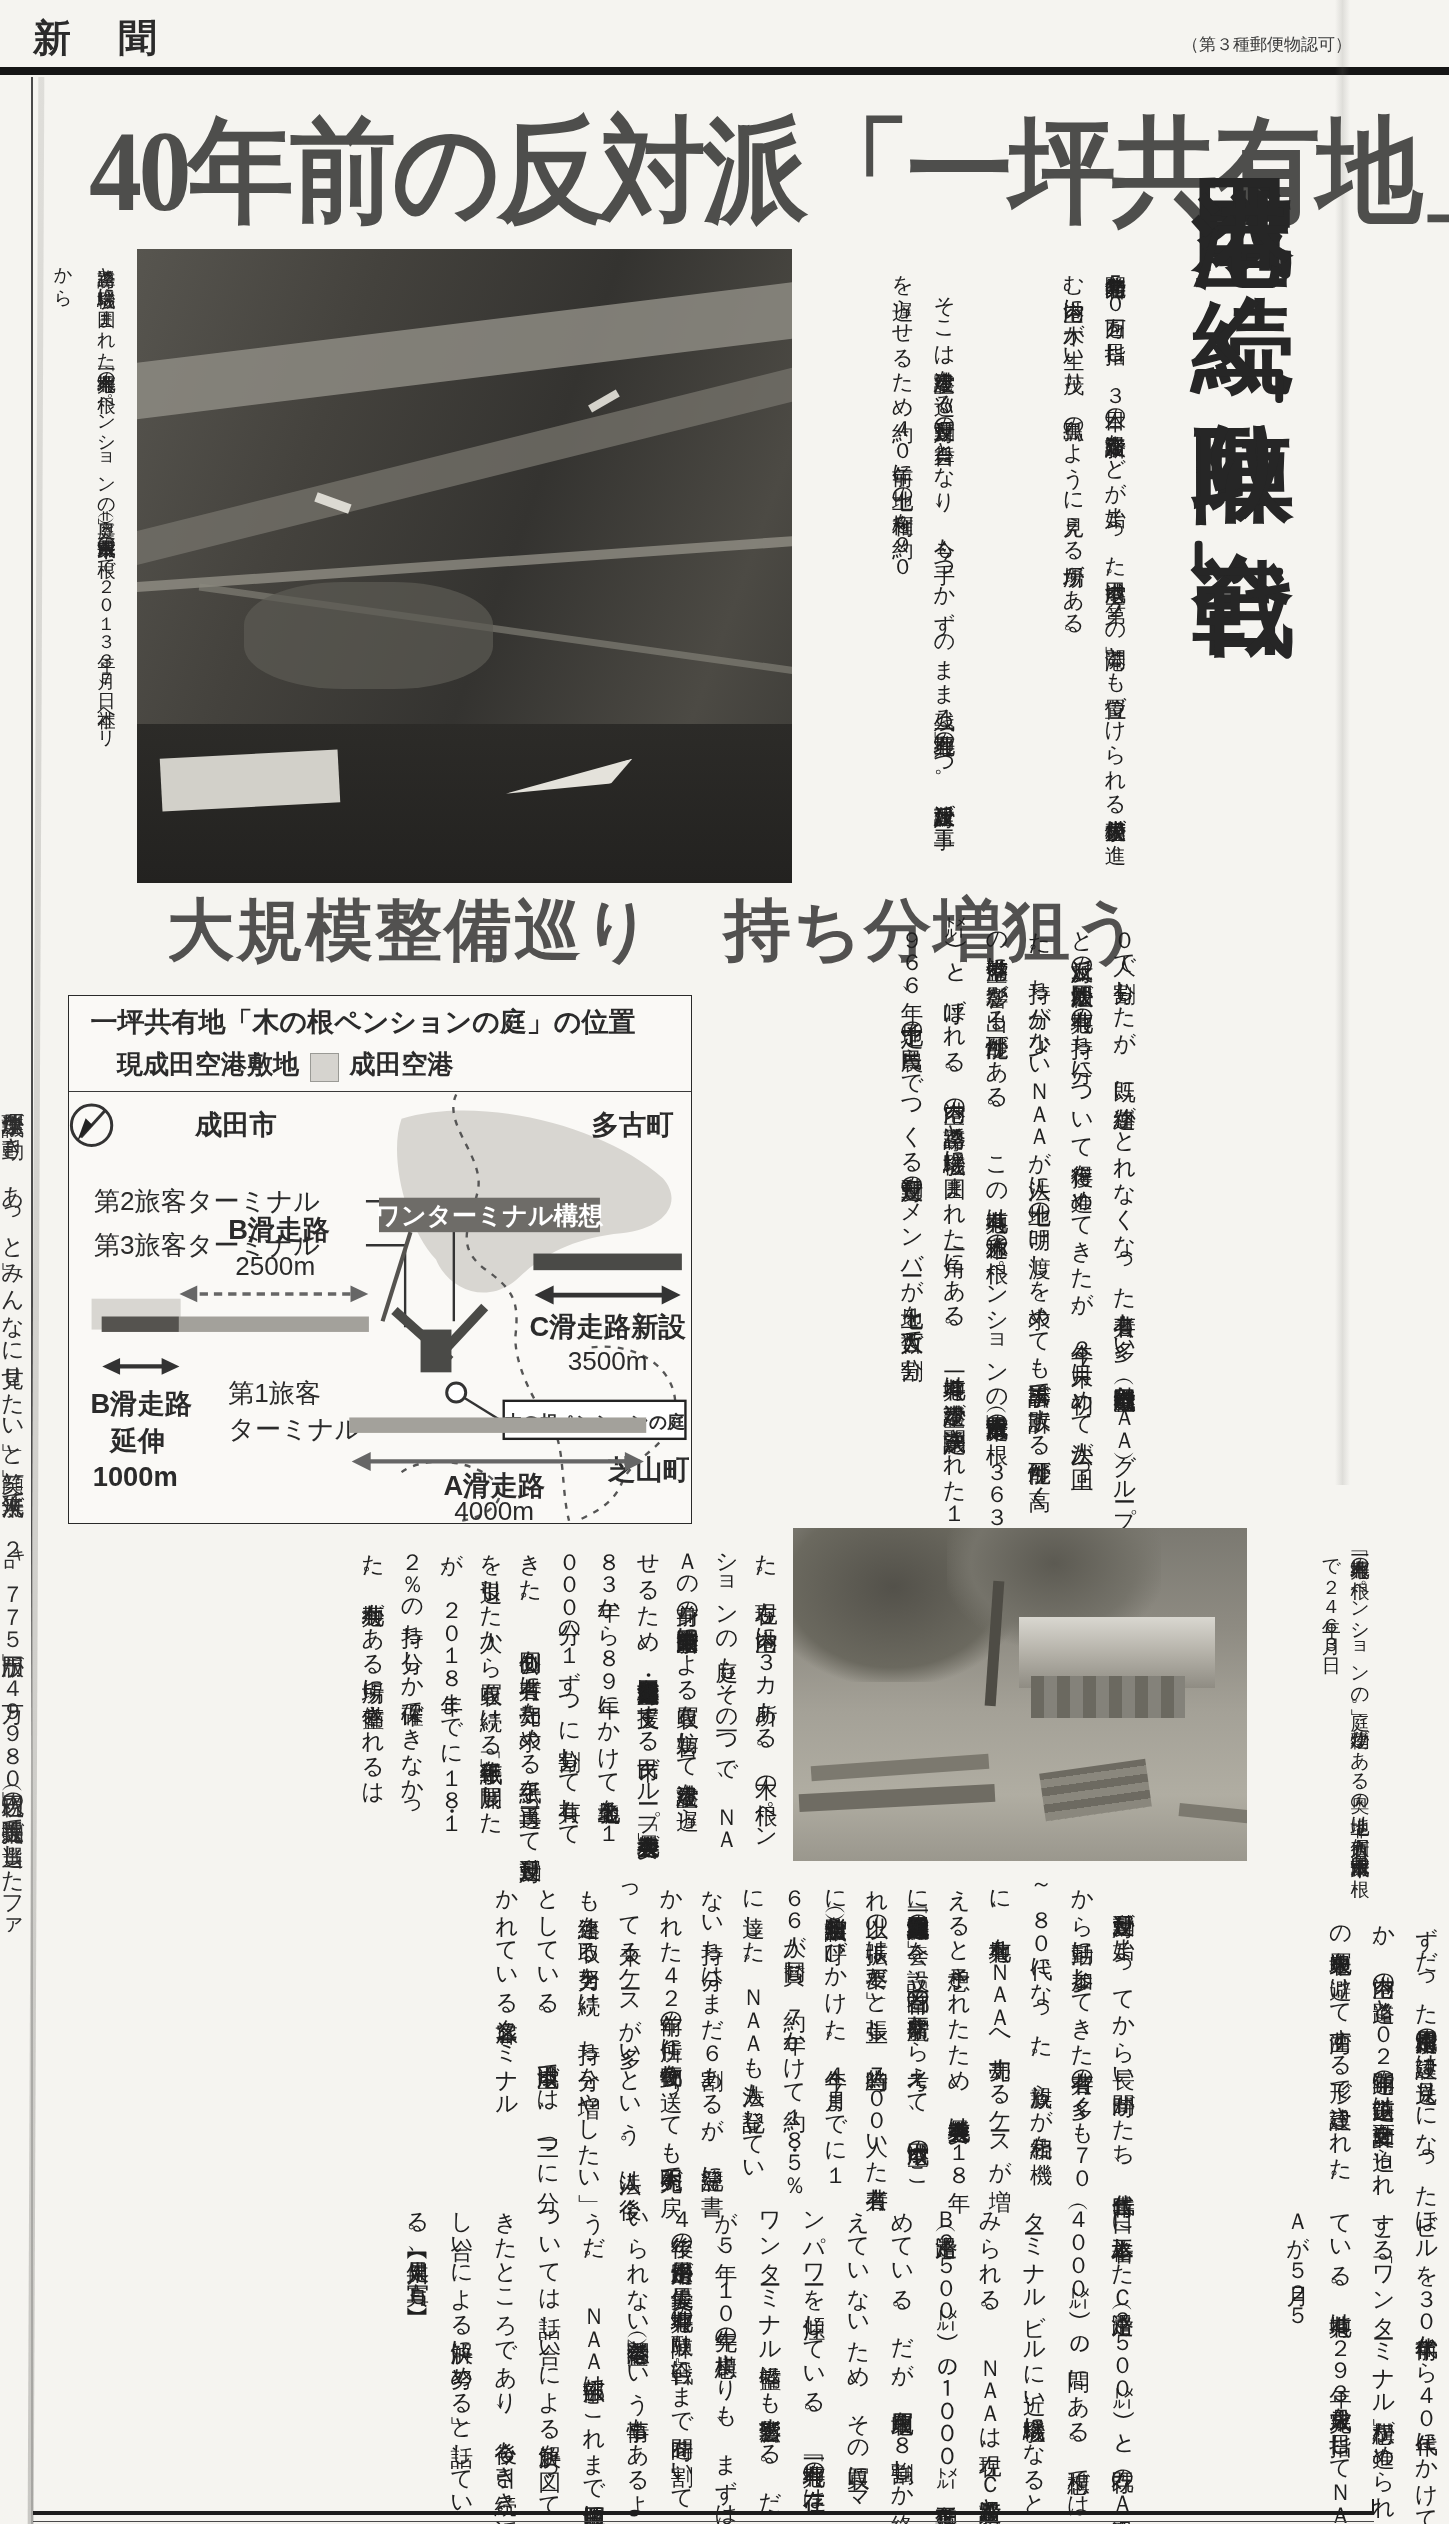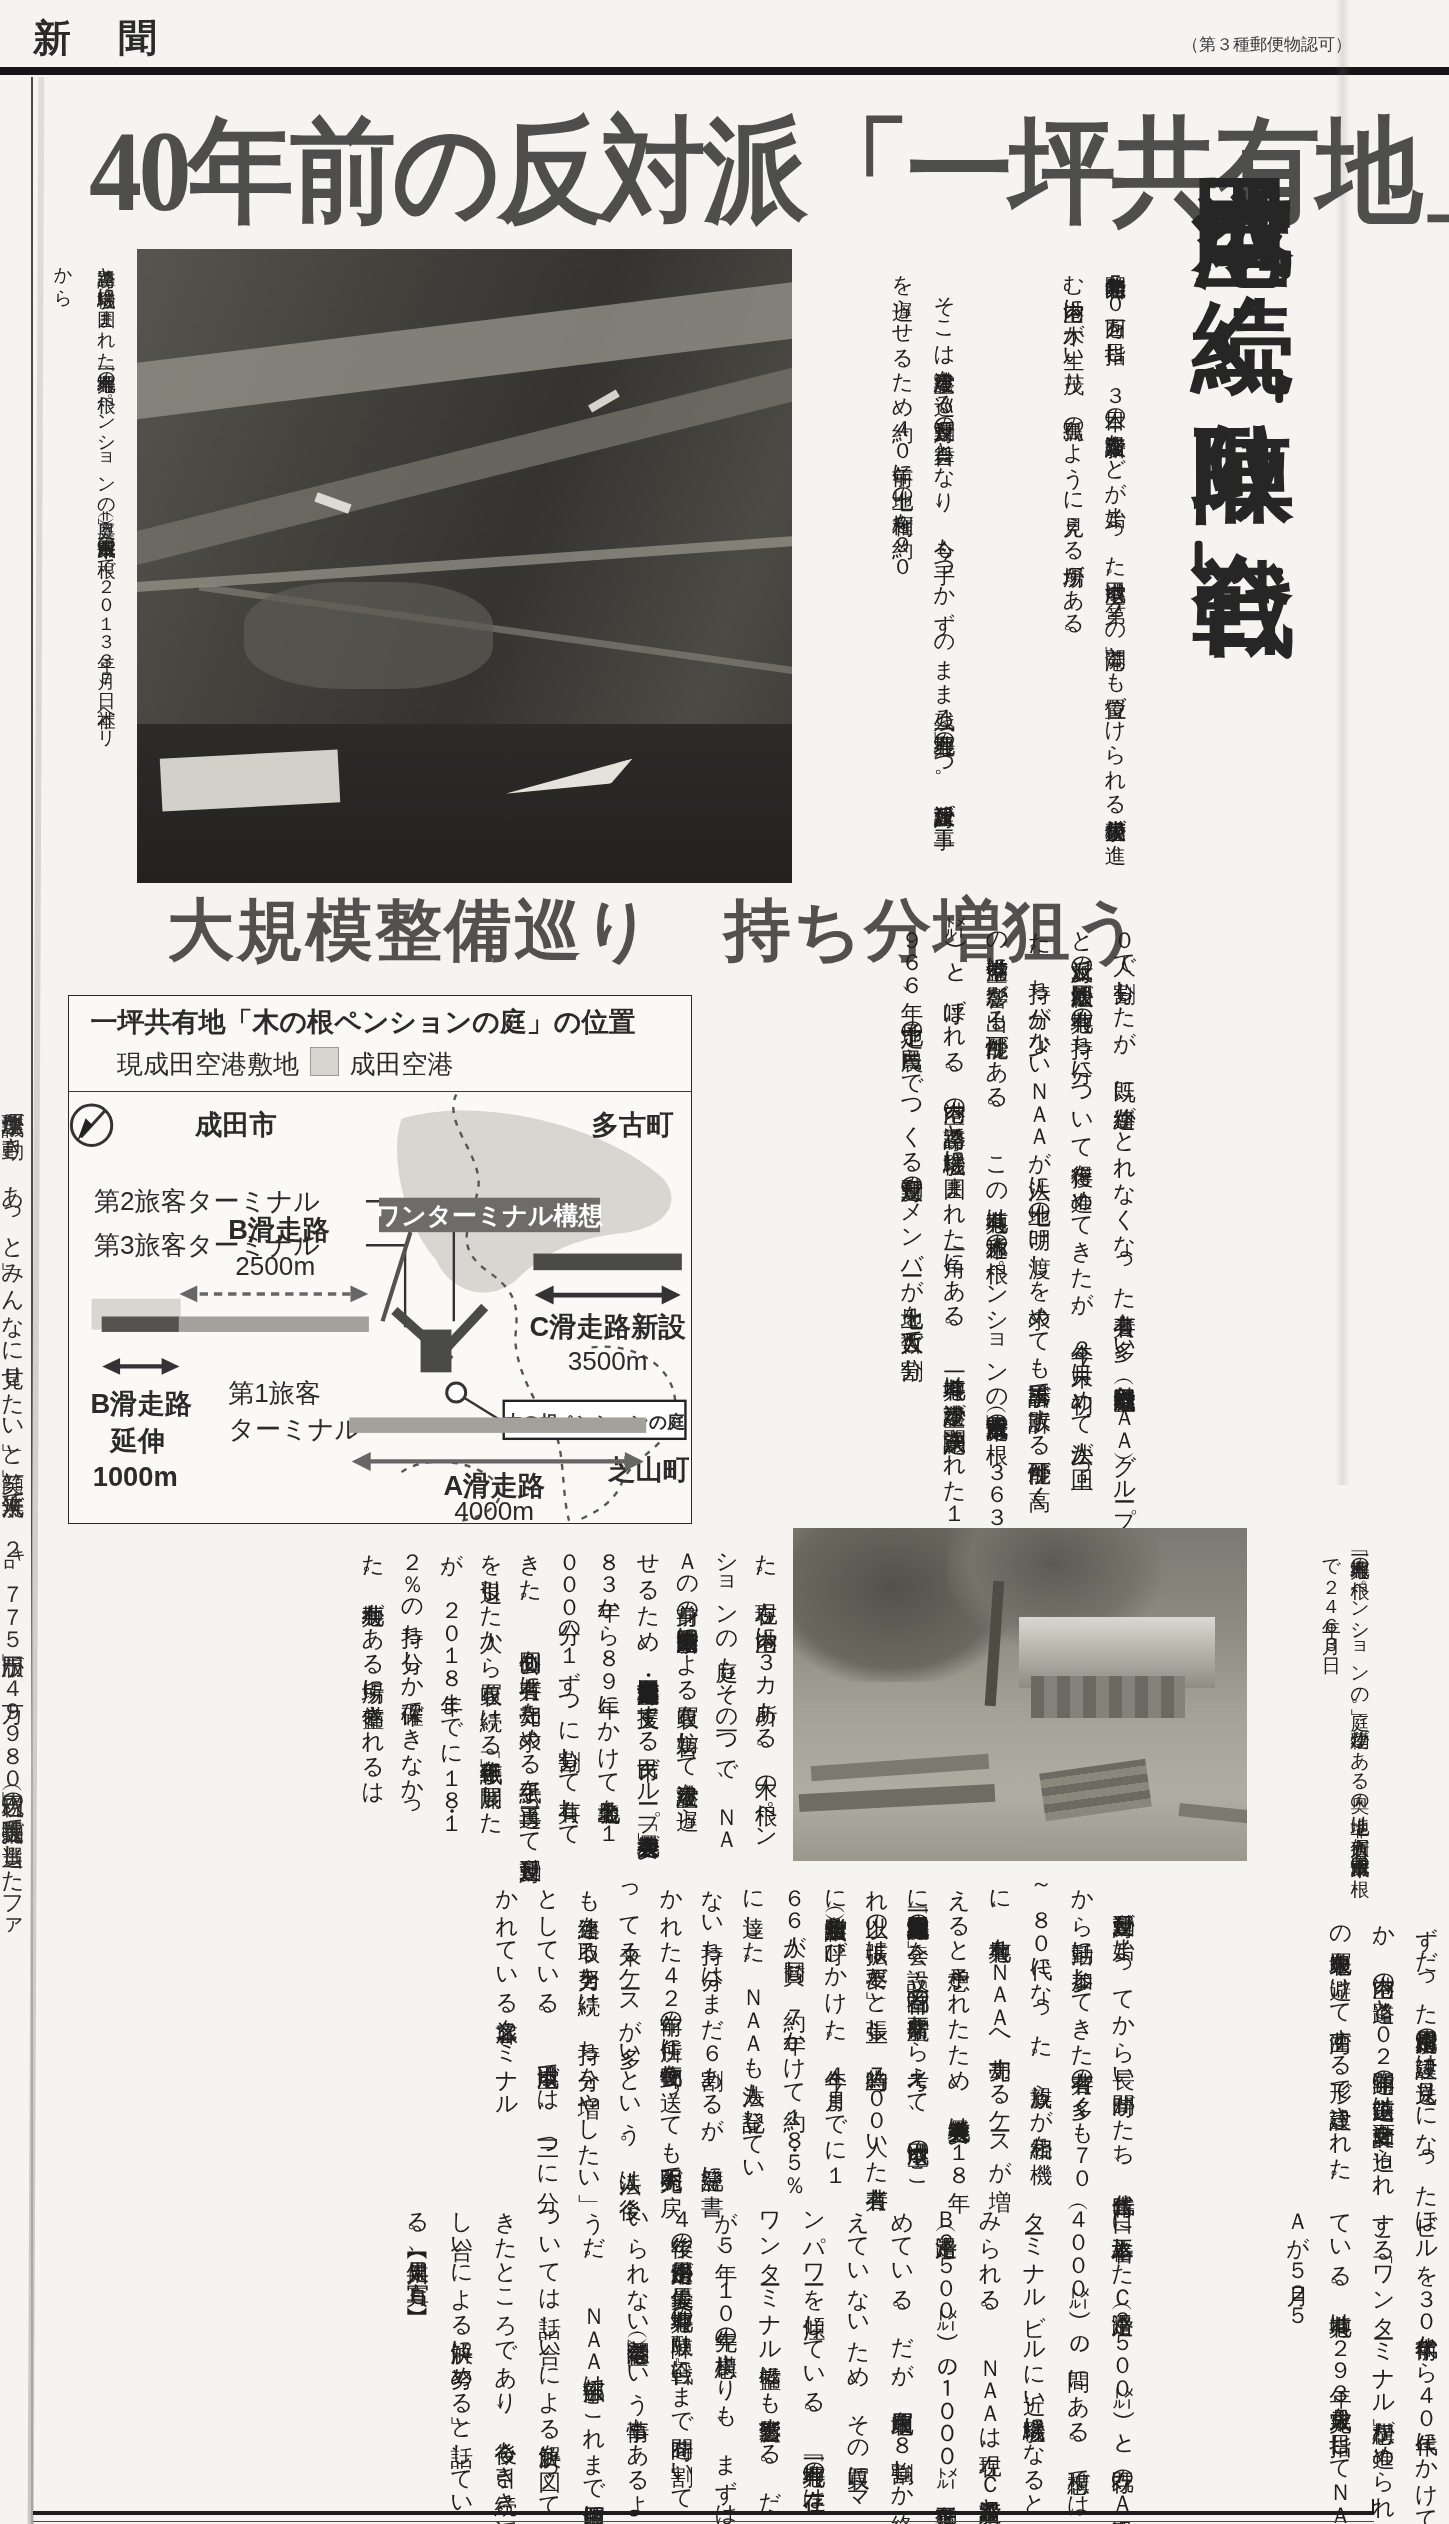--- a/index.html
+++ b/index.html
@@ -46,21 +46,21 @@
   #body-c{left:62px;top:1538px;width:763px;height:306px;line-height:1.74;}
   #body-d-right{left:1228px;top:1910px;width:219px;height:331px;line-height:1.9;}
   #body-d{left:62px;top:1874px;width:1082px;height:316px;line-height:1.82;}
   #body-e-right{left:1157px;top:2198px;width:290px;height:324px;line-height:1.9;}
   #body-e{left:62px;top:2196px;width:1082px;height:325px;line-height:1.95;}
   
   #left-margin{left:0px;top:1096px;width:30px;height:1425px;font-size:22.6px;line-height:1.25;color:#2c2c2c;margin-left:-3.6px;overflow:hidden;}
   
   #map-box{left:68px;top:995px;width:624px;height:529px;background:#faf9f6;border:1.8px solid #2a2a2a;box-sizing:border-box;}
   #map-title{position:absolute;left:21.4px;top:8.3px;font-size:27px;font-weight:bold;color:#2b2b2b;}
-  #map-legend{position:absolute;left:48px;top:51px;font-size:26px;color:#2b2b2b;display:flex;align-items:flex-start;gap:10.7px;}
+  #map-legend{position:absolute;left:48px;top:51px;font-size:26px;color:#2b2b2b;display:flex;align-items:flex-end;gap:10.7px;font-weight:bold;}
   #legend-swatch{display:inline-block;width:27px;height:27px;background:#d6d4cf;border:0.6px solid #9a9a95;}
   #map-divider{position:absolute;left:0;top:95px;width:100%;height:1.2px;background:#3a3a3a;}
   #map-svg{position:absolute;left:0;top:96px;}
   text{fill:#2b2b2b;}
   .mt{font-family:"Liberation Sans","DejaVu Sans",sans-serif;font-size:44px;}
   .mtb{font-family:"Liberation Sans","DejaVu Sans",sans-serif;font-size:46px;font-weight:bold;}
 </style>
 </head>
 <body>
 

